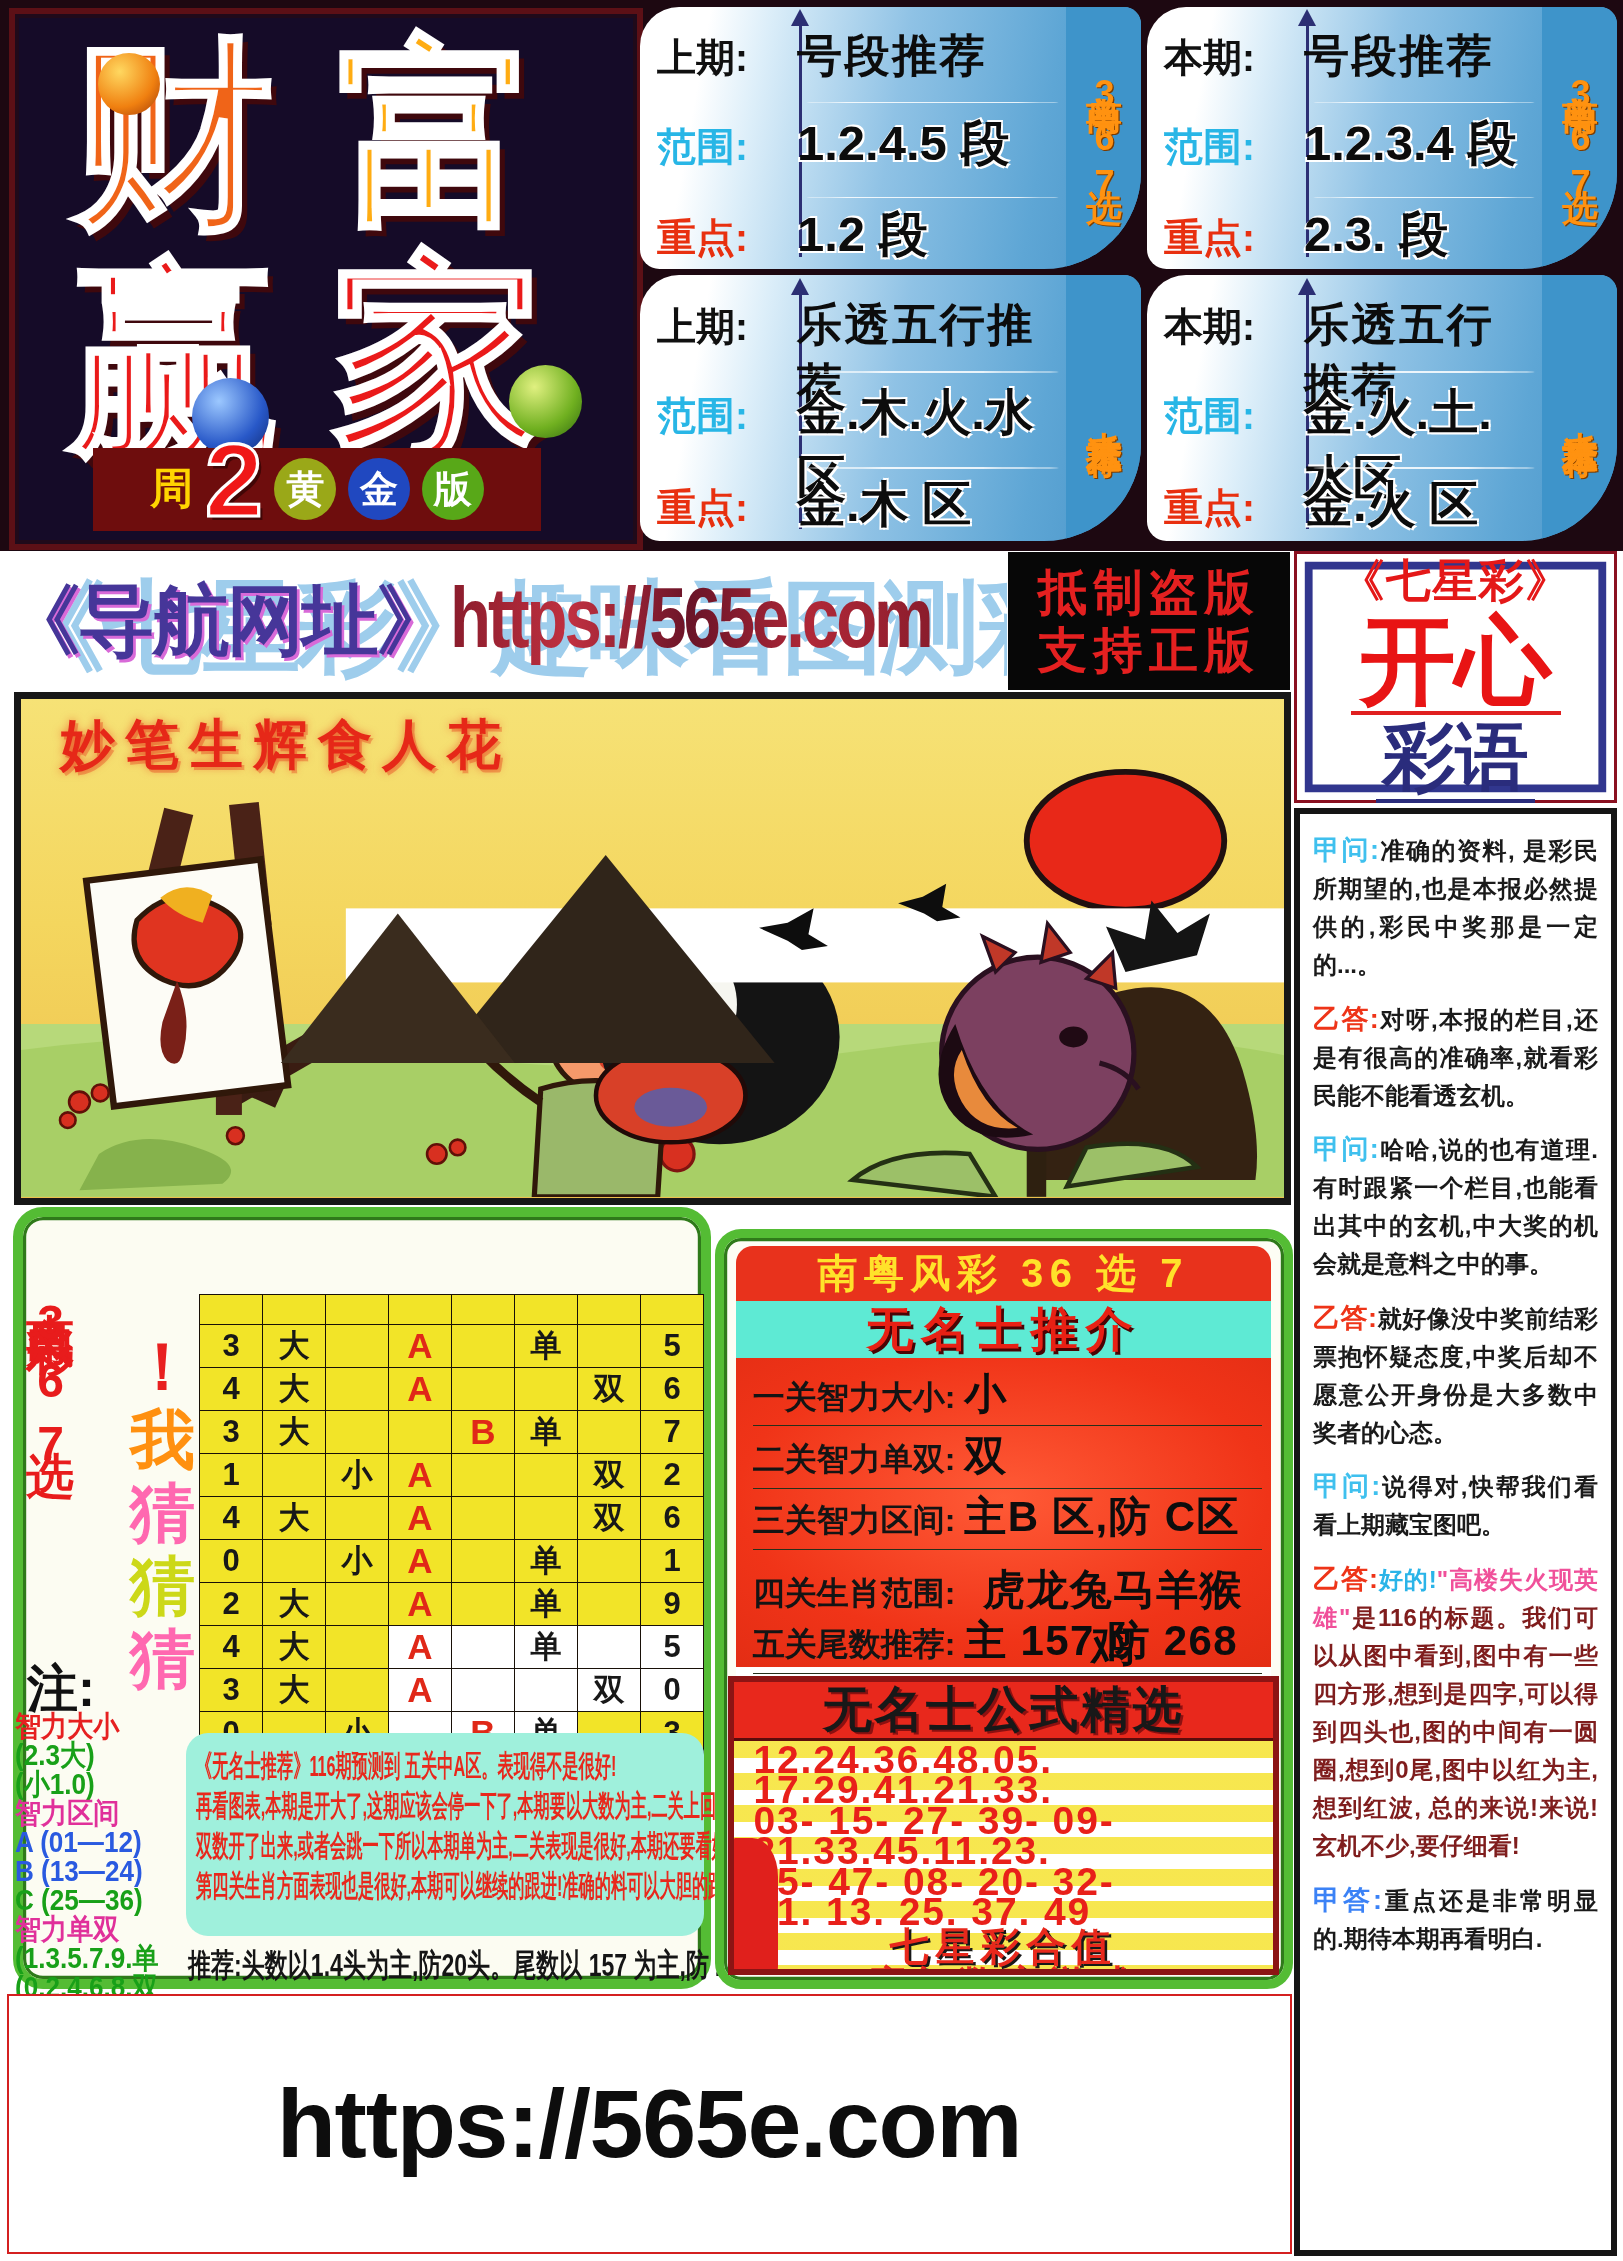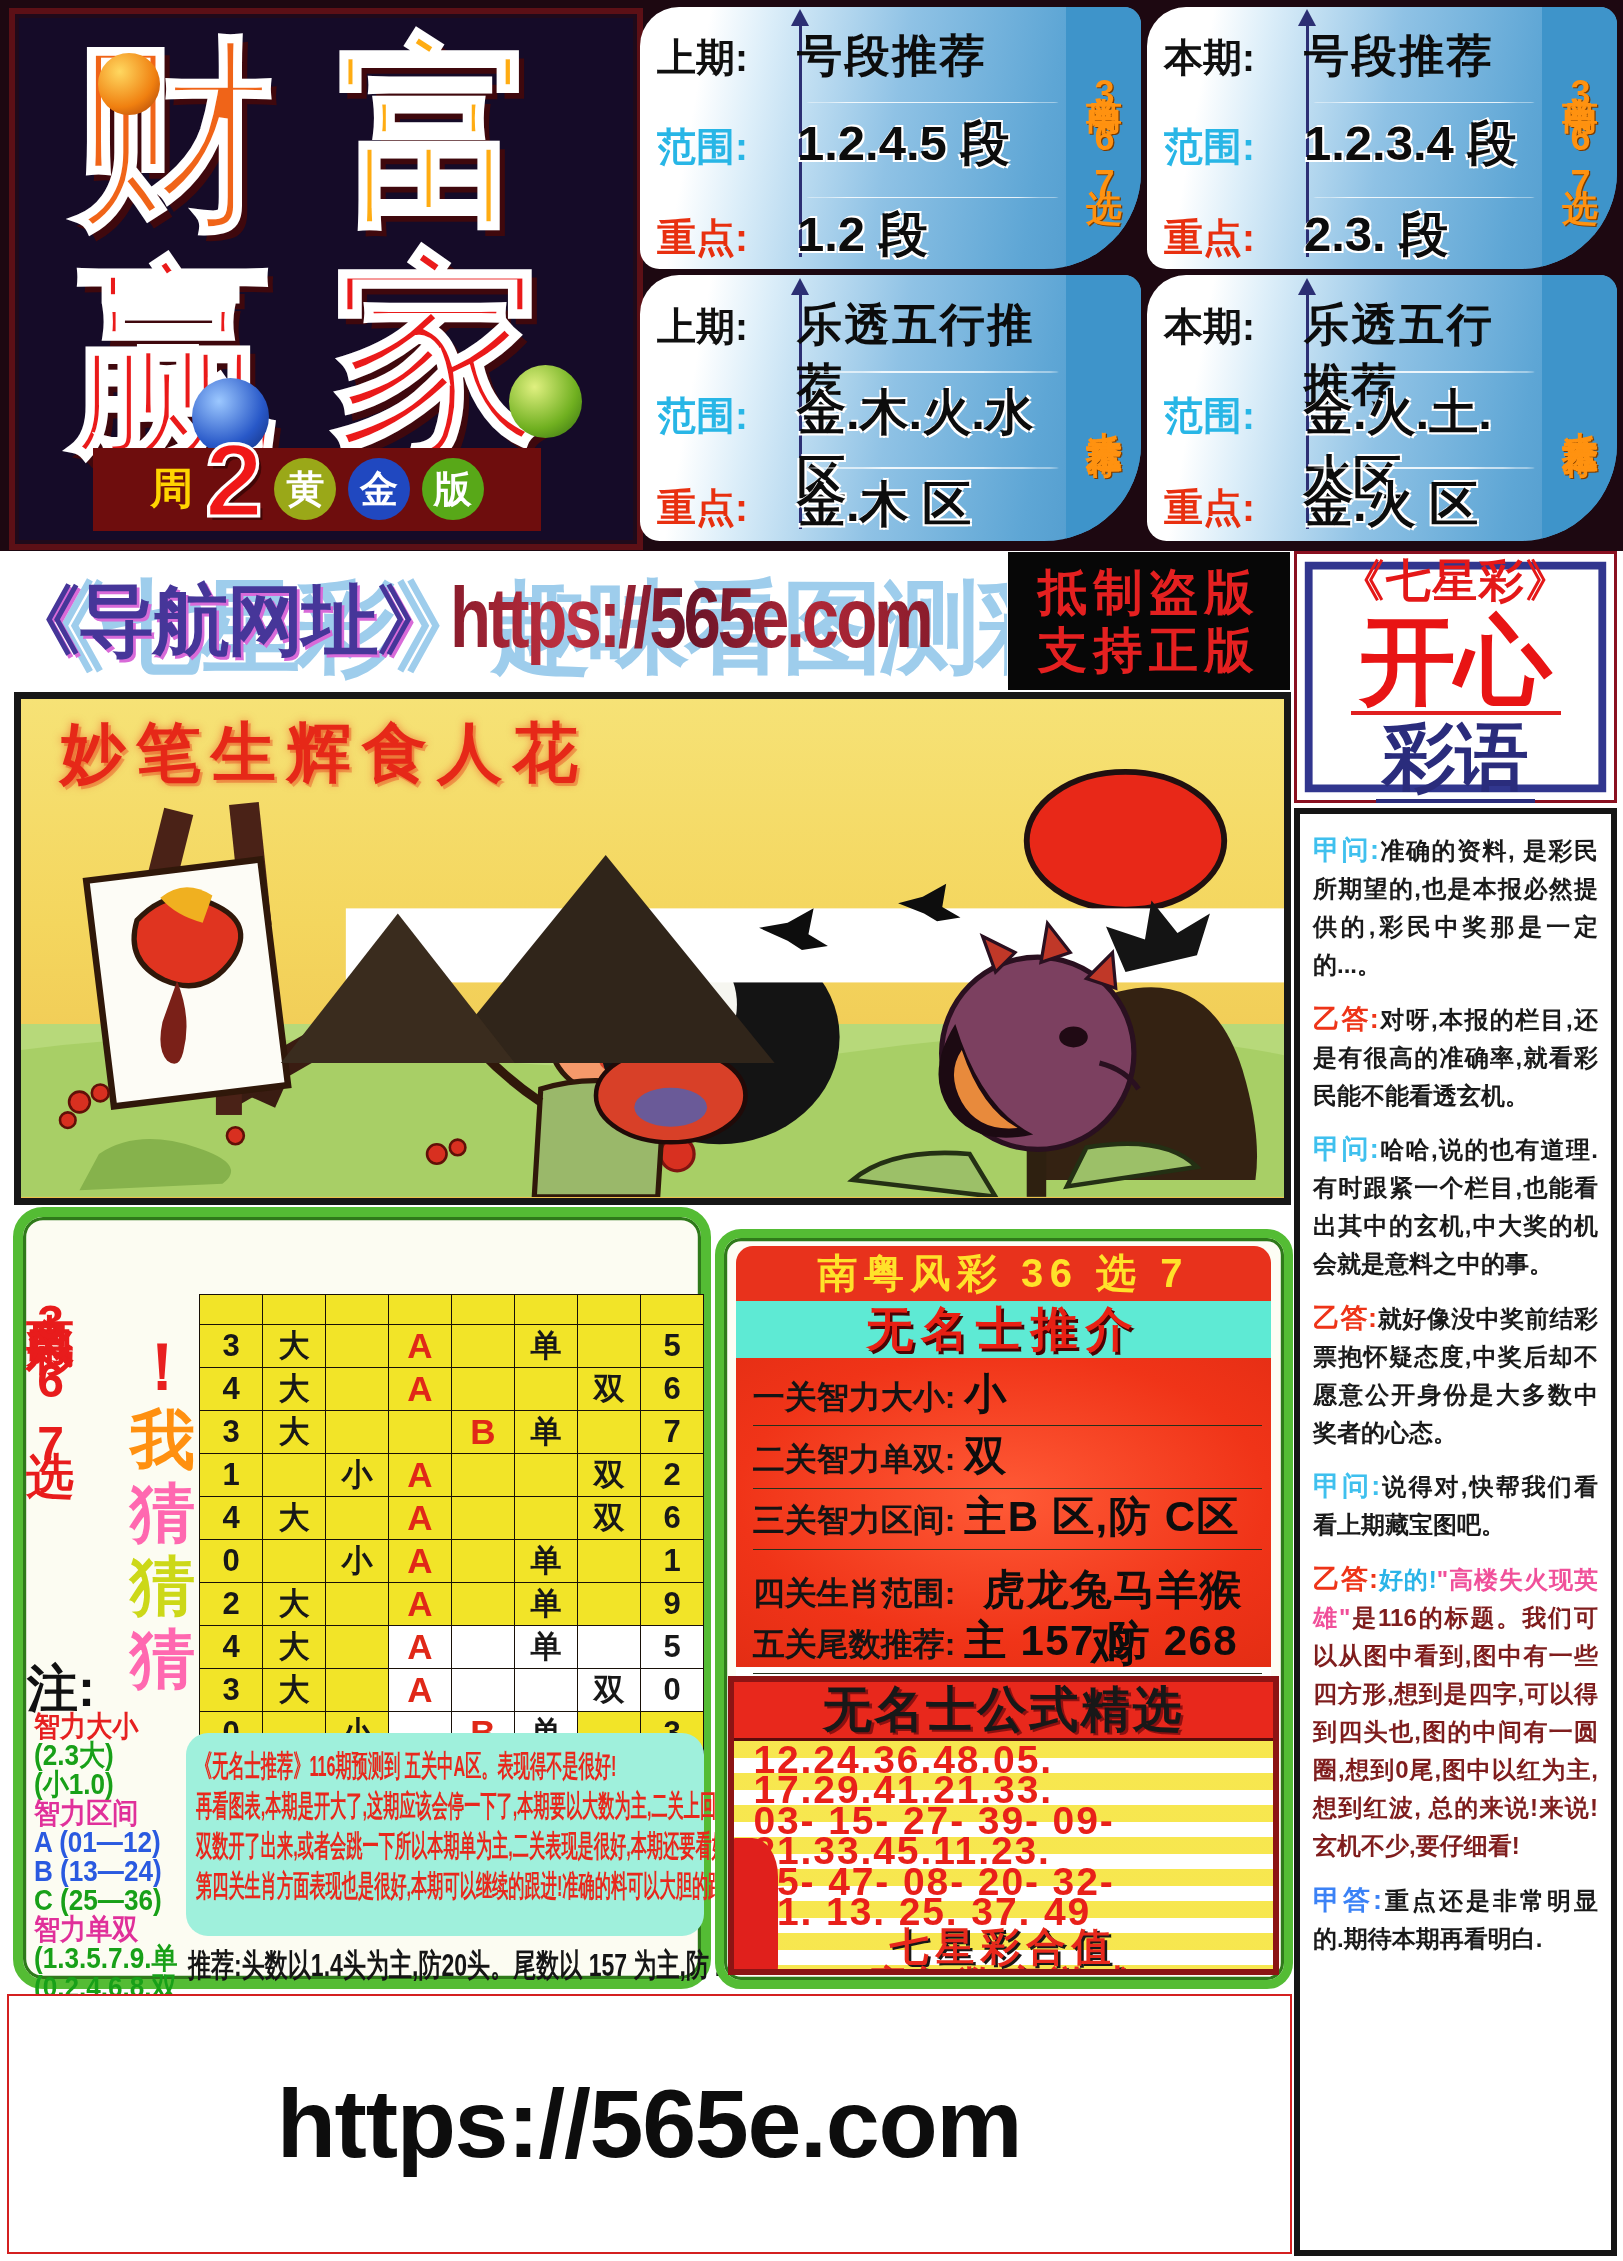--- a/index.html
+++ b/index.html
@@ -64,39 +64,39 @@
   .rh-sub{font-size:73px;color:#2a2c7c;line-height:1.15;border-bottom:4.5px solid #2a2c7c;padding:0 6.5px;}
 
   .qa-box{left:1294px;top:808px;width:323px;height:1448px;background:#fff;border:6.5px solid #151515;
           box-sizing:border-box;padding:17px 13px;overflow:hidden;}
   .qa-p{font-size:24px;line-height:38px;margin-bottom:15.6px;color:#1a1a1a;text-align:justify;}
   .qa-label{font-size:27px;}
 
   
   .cartoon{left:14.3px;top:692px;width:1277px;height:513px;box-sizing:border-box;border:7.8px solid #171717;
            background:linear-gradient(180deg,#f6e276 0%,#f4d65e 45%,#eec04e 100%);overflow:hidden;}
-  .cartoon-title{position:absolute;left:39px;top:10.4px;font-size:65px;color:#e62818;letter-spacing:10.4px;
+  .cartoon-title{position:absolute;left:39px;top:10.4px;font-size:54px;color:#e62818;letter-spacing:10.4px;
                  text-shadow:0 0 9px rgba(230,50,20,.55),2.6px 2.6px 0 rgba(230,50,20,.35);z-index:5;}
   .cartoon svg{position:absolute;left:0;top:0;}
 
   
   .guess-frame{left:13px;top:1207px;width:698px;height:782px;box-sizing:border-box;background:#fcfcf2;
                border:10.4px solid #54bc34;border-radius:30px;box-shadow:inset 0 0 0 3.2px #2f7a1a;}
   .side-title{left:26px;top:1275px;writing-mode:vertical-rl;text-orientation:upright;font-size:48px;
               color:#e81c1c;letter-spacing:5.2px;line-height:1;height:429px;}
   .side-guess{left:127px;top:1330px;width:71px;text-align:center;}
   .side-guess div{font-size:65px;line-height:73px;}
   .guess-table{left:199px;top:1294px;border-collapse:collapse;}
   .guess-table td{width:62px;height:39px;border:1.9px solid #181008;background:#f2e428;
                   text-align:center;font-size:31px;color:#181818;padding:0;}
   .guess-table tr.hdr td{height:29px;background:#f2e428;}
   .guess-table td.redcell{color:#e02818;font-size:35px;}
   .guess-table td.whitecell{background:#ffffff;}
   .note-label{left:27px;top:1655px;font-size:51px;color:#111;}
-  .notes{left:34px;top:1712px;width:162px;}
+  .notes{left:15px;top:1712px;width:162px;}
   .notes div{font-size:29px;line-height:29px;white-space:nowrap;transform:scaleX(.9);transform-origin:left;}
   .analysis-box{left:186px;top:1733px;width:518px;height:203px;background:#9ff0dc;border-radius:22px;}
   .analysis-lines{position:absolute;left:10.4px;top:13px;}
   .analysis-lines .al{font-size:30px;line-height:40px;white-space:nowrap;transform:scaleX(.54);transform-origin:left;}
   .analysis-last{left:188px;top:1944px;font-size:32px;color:#151515;white-space:nowrap;
                  transform:scaleX(.72);transform-origin:left;}
 
   
   .tj-frame{left:715px;top:1229px;width:578px;height:760px;box-sizing:border-box;background:#fdfdf4;
             border:9px solid #54bc34;border-radius:26px;box-shadow:inset 0 0 0 3.2px #2f7a1a;}

